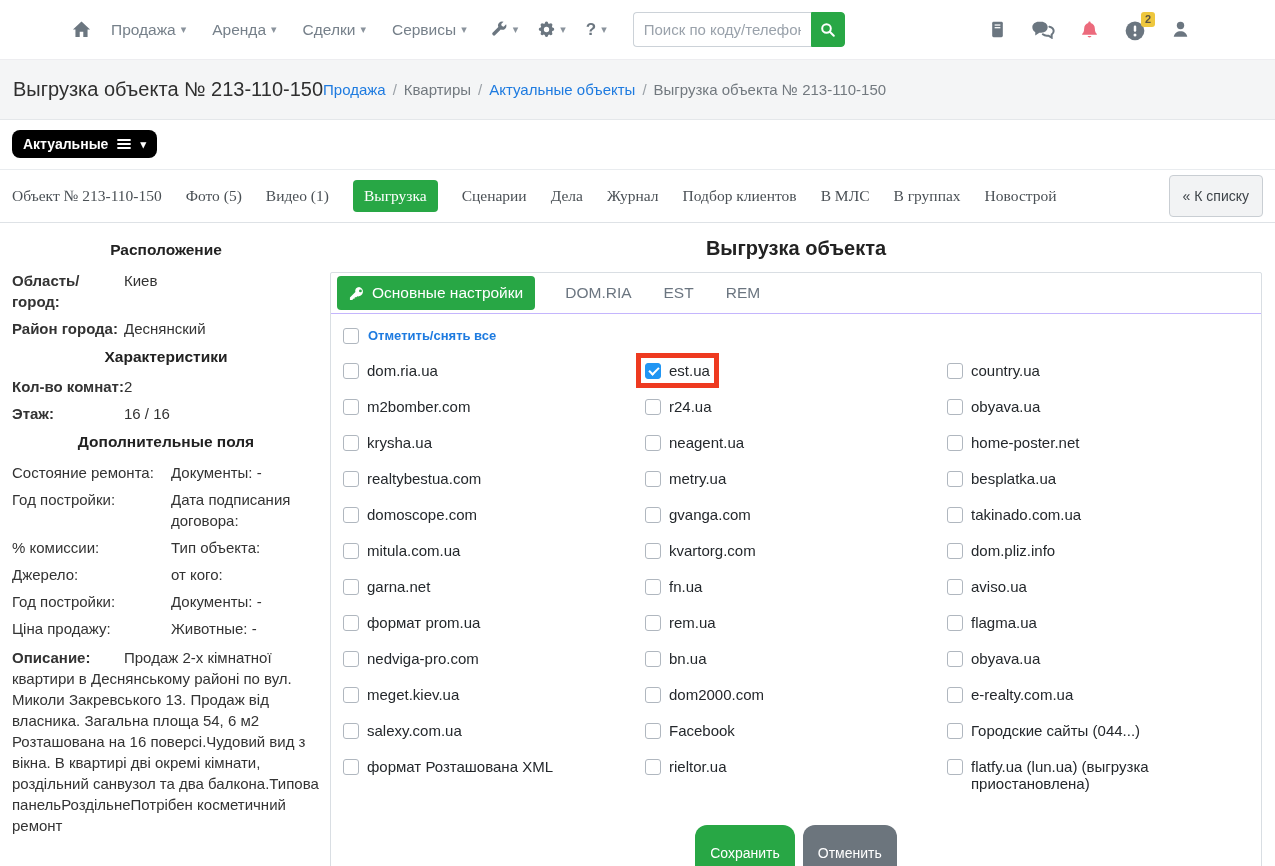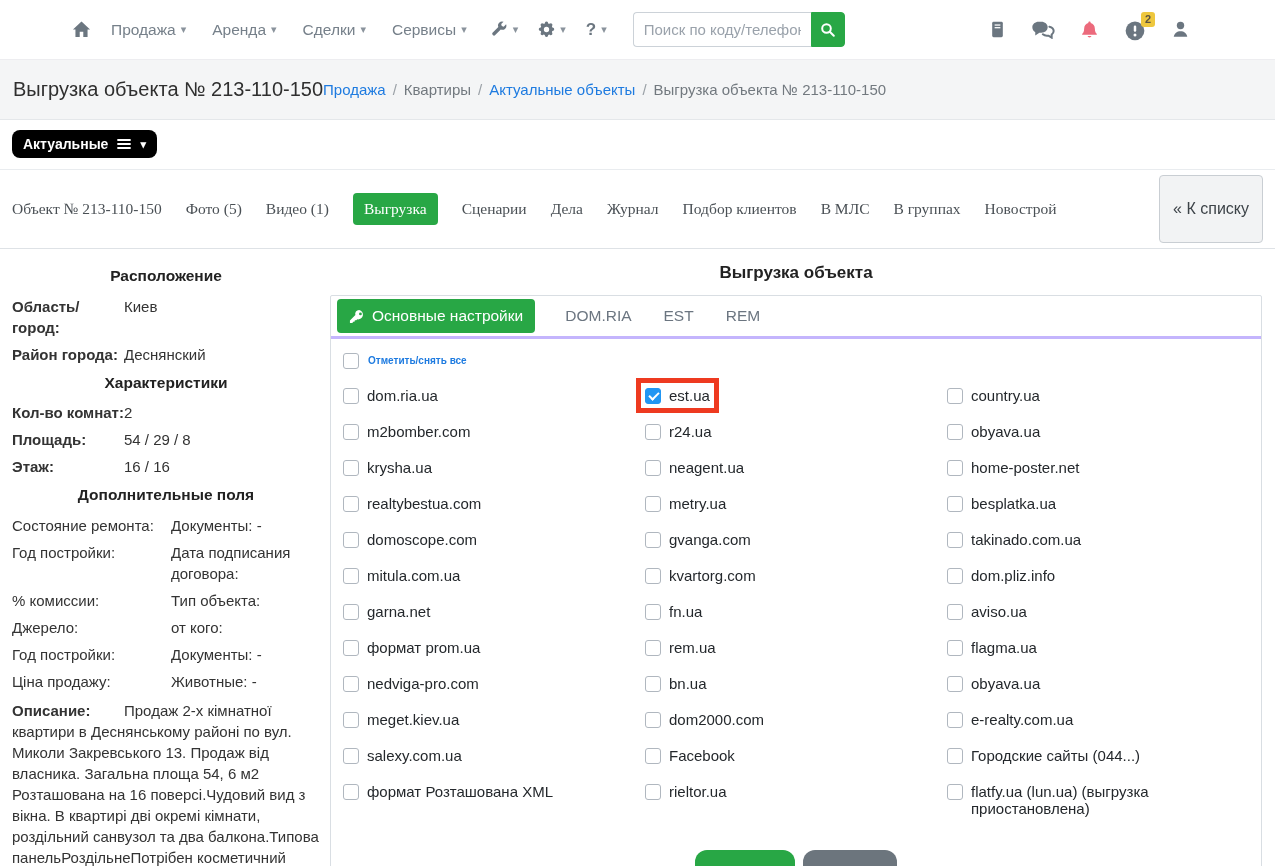--- a/index.html
+++ b/index.html
@@ -43,45 +43,45 @@
   .status-btn { display:inline-flex; align-items:center; gap:9px; background:#000000; color:#fff;
     font-size:14px; font-weight:700; padding:6px 11px; border-radius:8px; border:none; cursor:pointer; }
   .status-btn .caret { color:#fff; }
 
   
   .tabs-row { display:flex; align-items:center; padding:5px 12px; border-bottom:1px solid #dee2e6; }
   .tabs-host { display:flex; align-items:center; gap:24px;font-family:Liberation Serif, serif; }
   .tab { color:#4a5055; font-size:15.5px; padding:6px 0; white-space:nowrap; }
   .tab.active { background:#28a745; color:#fff; border-radius:4px; padding:7px 11px; }
   .back-btn { margin-left:auto; background:#f2f3f4; border:1px solid #c9ced3; border-radius:4px;
-    color:#3d4348; font-size:16px; padding:24px 13px; cursor:pointer; white-space:nowrap; }
+    color:#3d4348; font-size:14px; padding:12px 13px; cursor:pointer; white-space:nowrap; }
 
   
   .content { display:flex; align-items:flex-start; }
   .sidebar { flex:0 0 330px; width:330px; padding:9px 10px 8px 12px; font-size:15px; line-height:1.4; }
   .sec-heading { font-weight:700; text-align:center; font-size:15.5px; margin:7px 0 9px; color:#222; }
   .srow { display:flex; margin-bottom:6px; }
   .srow .lab { flex:0 0 112px; font-weight:700; }
   .agrid { display:grid; grid-template-columns:1fr 1fr; column-gap:10px; row-gap:6px; margin-bottom:8px; }
   .acell b { font-weight:400; }
   .hang { margin-bottom:6px; }
   .hang b { display:inline-block; width:112px; font-weight:700; vertical-align:top; }
 
   
   .main { flex:1; padding:8px 13px 0 0; }
-  .main-title { text-align:center; font-size:17px; font-weight:700; color:#222; margin:6px 0 12px; }
+  .main-title { text-align:center; font-size:20px; font-weight:700; color:#222; margin:6px 0 12px; }
   .panel { border:1px solid #d9dee3; border-radius:2px; background:#fff; }
-  .panel-tabs { display:flex; align-items:center; gap:28px; padding:3px 6px; border-bottom:3px solid #c4b5fd; }
+  .panel-tabs { display:flex; align-items:center; gap:28px; padding:3px 6px; border-bottom:1px solid #c4b5fd; }
   .ptab { color:#6b7580; font-size:15.5px; padding:8px 2px; display:inline-flex; align-items:center; gap:8px; }
   .ptab .key-icon { display:none; }
   .ptab.active { background:#28a745; color:#fff; border-radius:4px; padding:8px 12px; }
   .ptab.active .key-icon { display:inline-flex; }
   .panel-body { padding:13px 12px 2px; }
   .select-all { display:inline-flex; align-items:center; gap:9px; margin-bottom:18px; cursor:pointer; }
-  .select-all .sa-label { color:#1e7be0; font-weight:700; font-size:10px; }
+  .select-all .sa-label { color:#1e7be0; font-weight:700; font-size:13px; }
   .cbx { width:16px; height:16px; border:1px solid #b0b7bf; border-radius:3px; background:#fff;
     flex:0 0 auto; position:relative; margin-top:1px; }
   .grid { display:flex; }
   .col { flex:1 1 0; padding-right:10px; }
   .portal-item { display:flex; align-items:flex-start; gap:8px; margin-bottom:19px;
     font-size:15px; color:#24282c; width:fit-content; max-width:100%; cursor:pointer; }
   .portal-item.checked .cbx { background:#2196f3; border-color:#2196f3; }
   .portal-item.checked .cbx::after { content:""; position:absolute; left:4.5px; top:1px;
     width:4px; height:8px; border:solid #fff; border-width:0 2px 2px 0; transform:rotate(45deg); }
   .portal-item.highlight { outline:5px solid #ee3a20; outline-offset:4px; }
@@ -272,24 +272,20 @@
 
     <div class="sec-heading">Характеристики</div>
     <div>
 
 
         <div class="srow">
           <span class="lab">Кол-во комнат:</span>
           <span class="val">2</span>
         </div>
 
-        <div class="srow">
-          <span class="lab">Площадь:</span>
-          <span class="val">54 / 29 / 8</span>
-        </div>
 
         <div class="srow">
           <span class="lab">Этаж:</span>
           <span class="val">16 / 16</span>
         </div>
       </div>
 
     <div class="sec-heading">Дополнительные поля</div>
     <div class="agrid">
 

